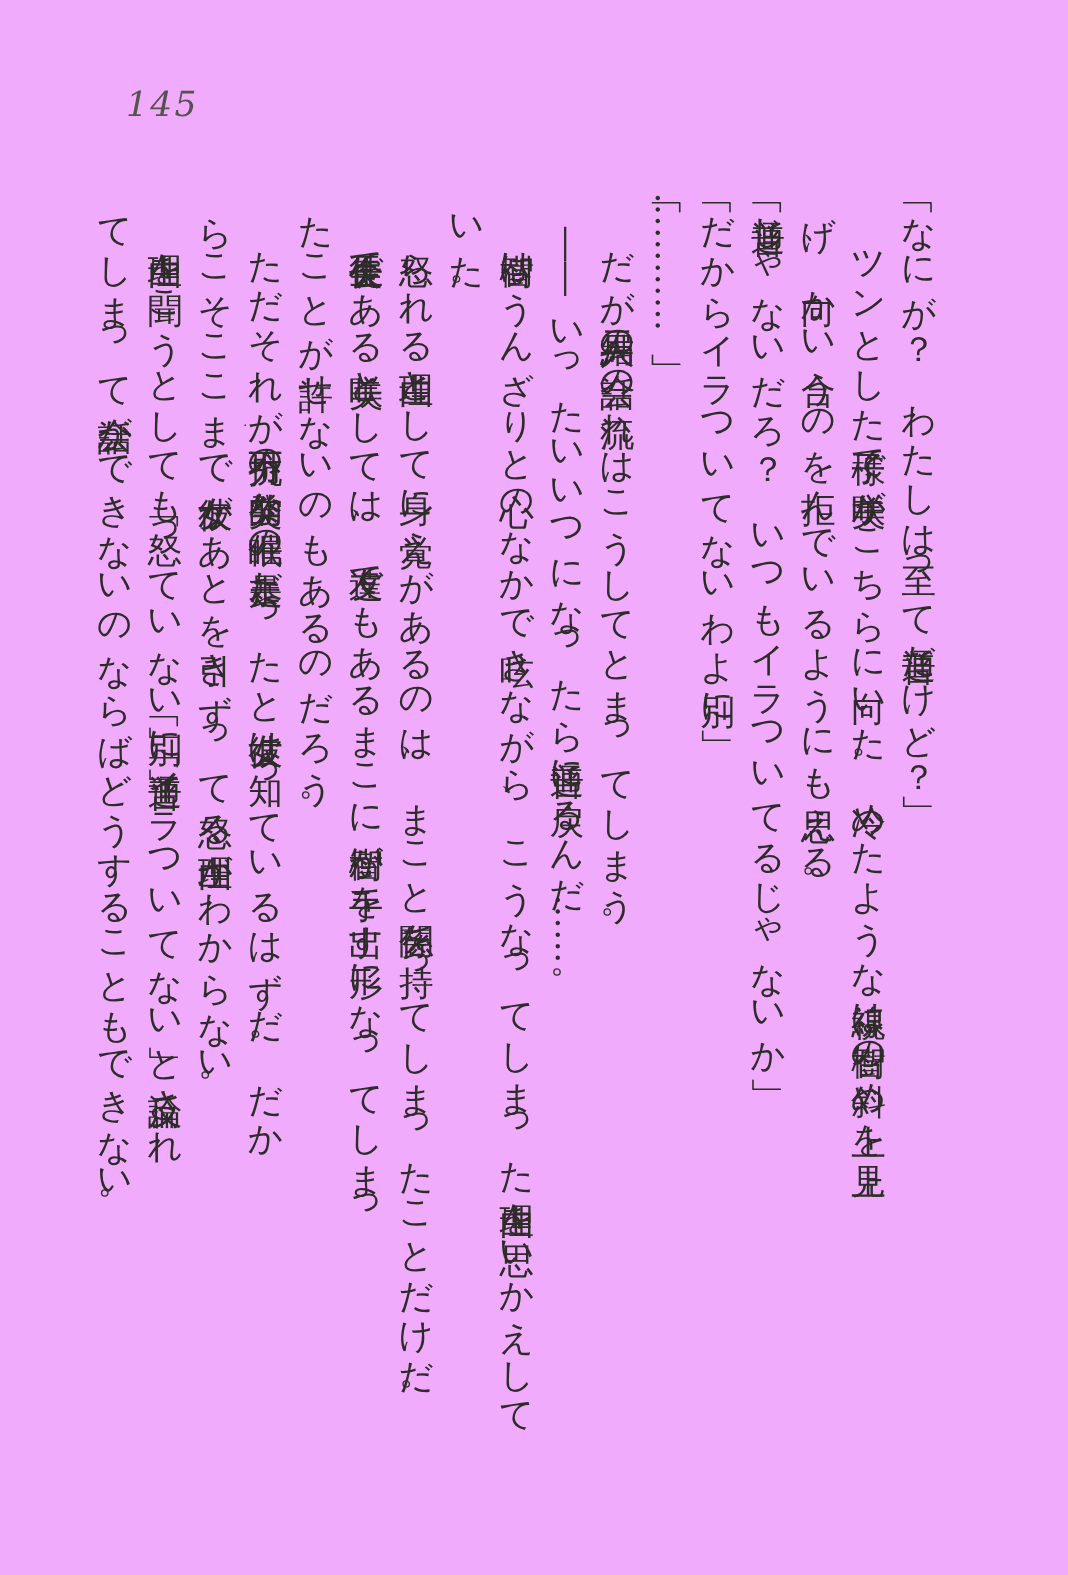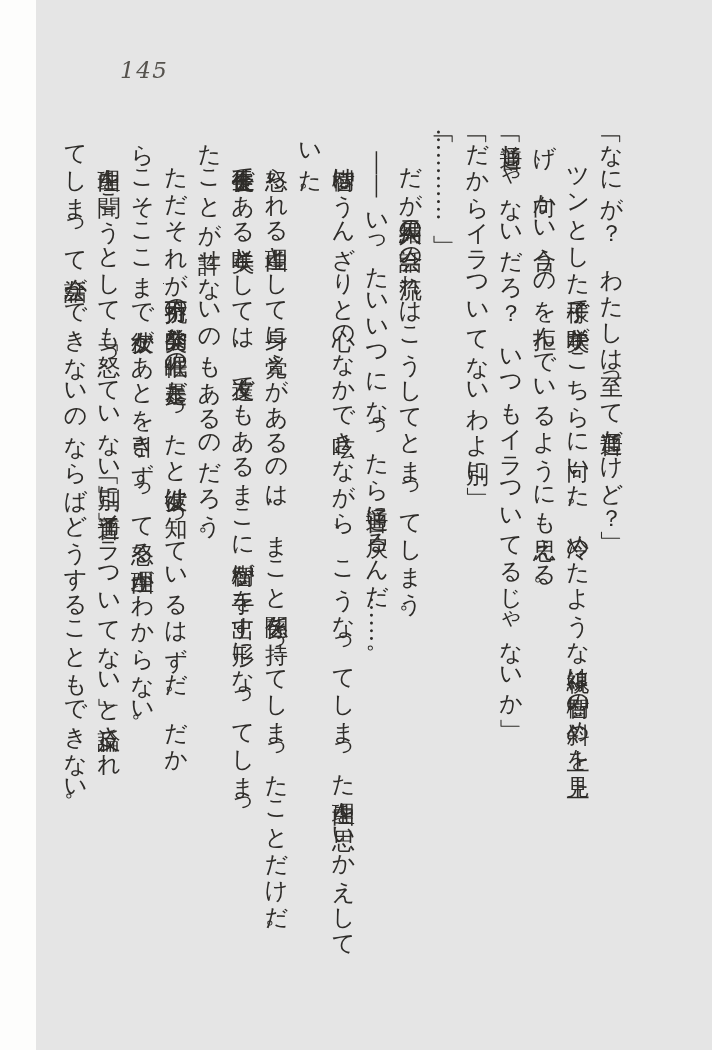--- a/index.html
+++ b/index.html
@@ -10,22 +10,21 @@
     width: 712px;
     height: 1050px;
     background: #fdfdfc;
     position: relative;
     overflow: hidden;
     font-family: "DejaVu Serif", "Liberation Serif", serif;
   }
   .page {
     position: absolute;
     inset: 0;
-    background: #e5e5e5;
-    margin-left: 36px;
+    background: #f0abfc;
   }
   .page-number {
     position: absolute;
     top: 57px;
     left: 84px;
     font-style: italic;
     font-size: 23px;
     letter-spacing: 1.5px;
     color: #56534e;
   }

